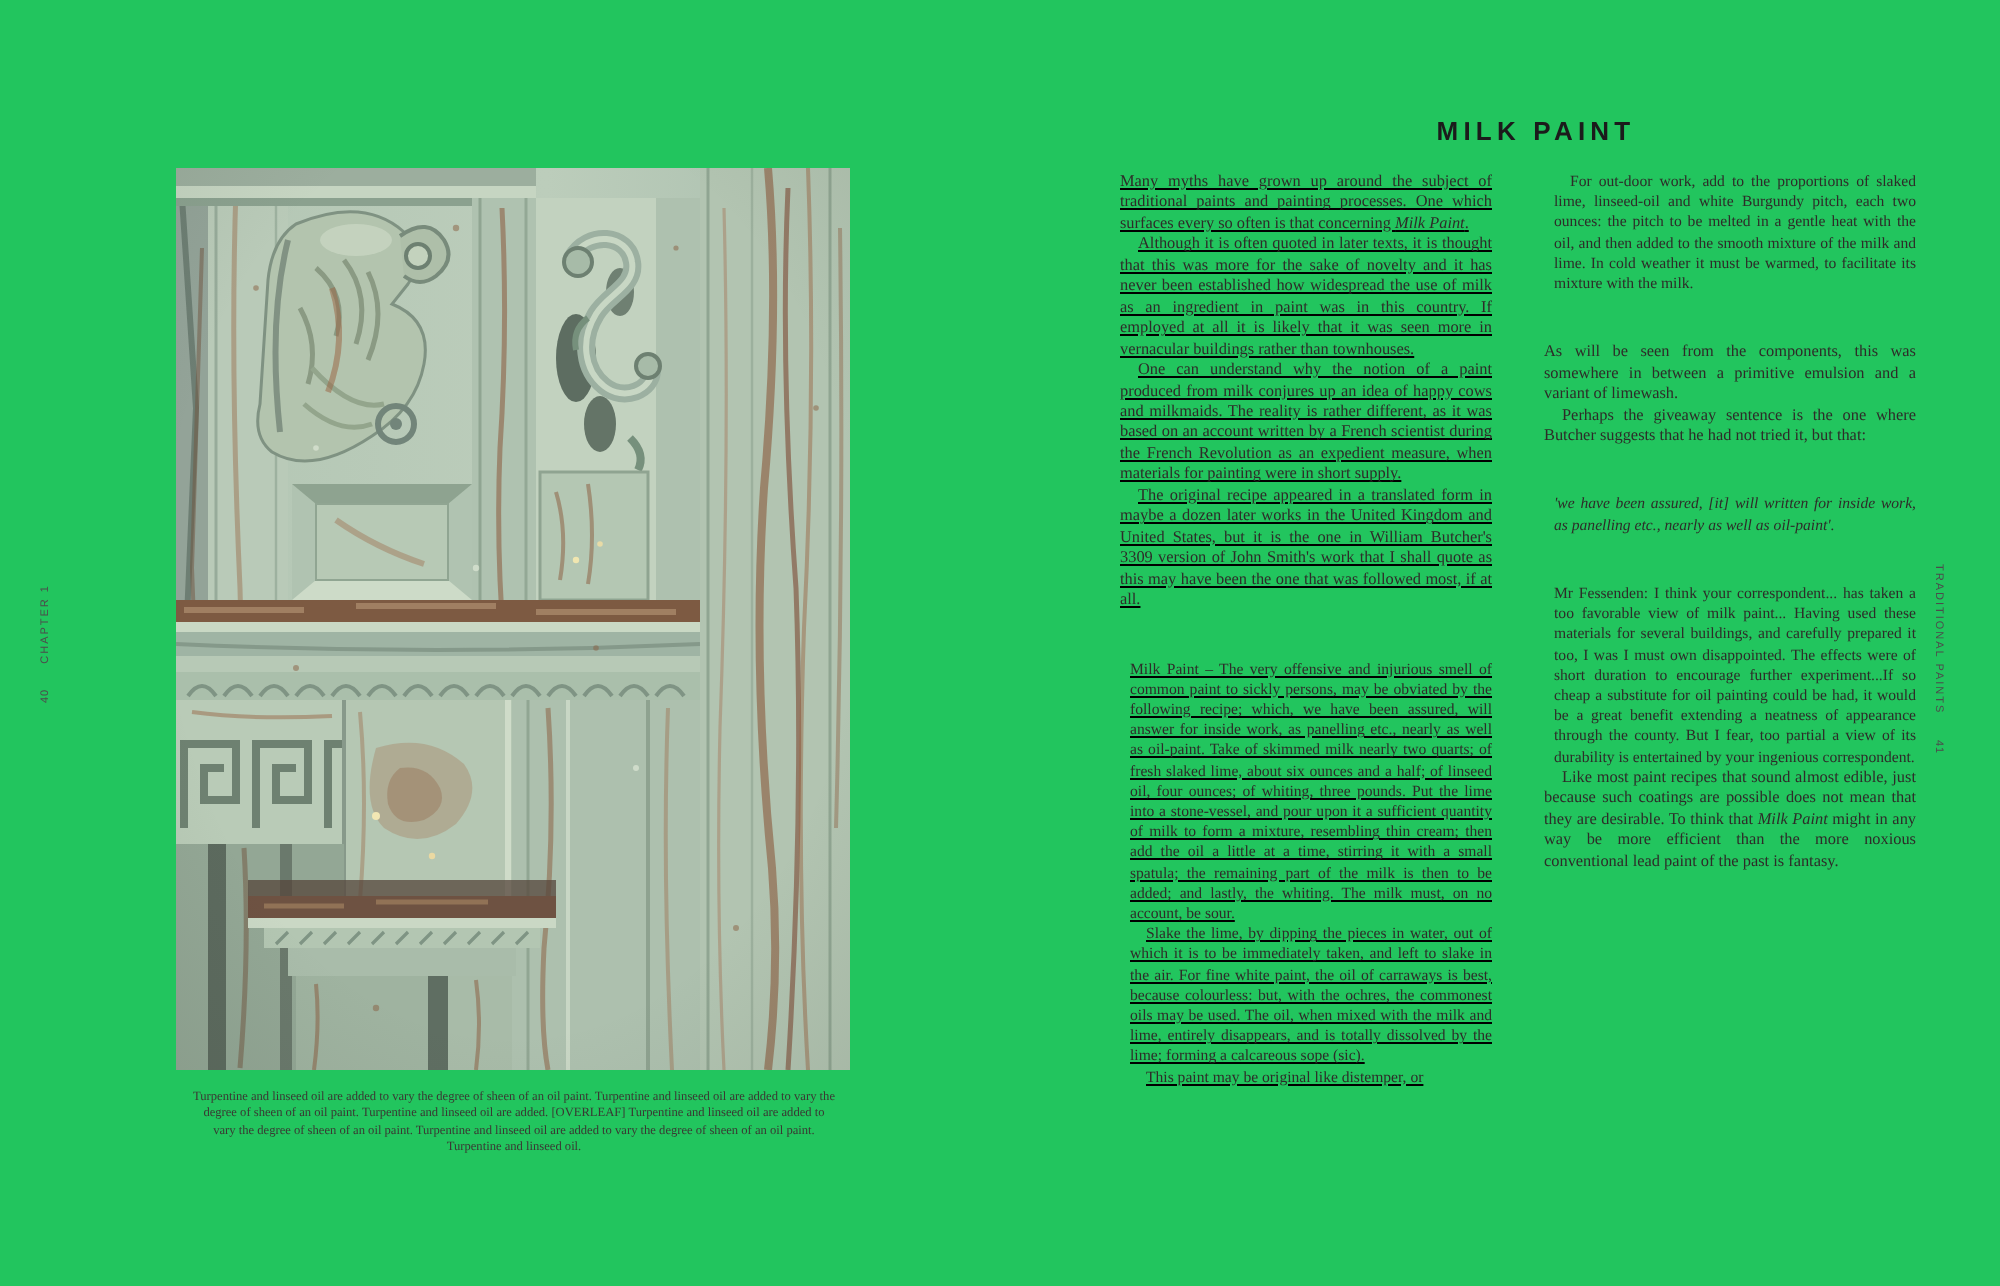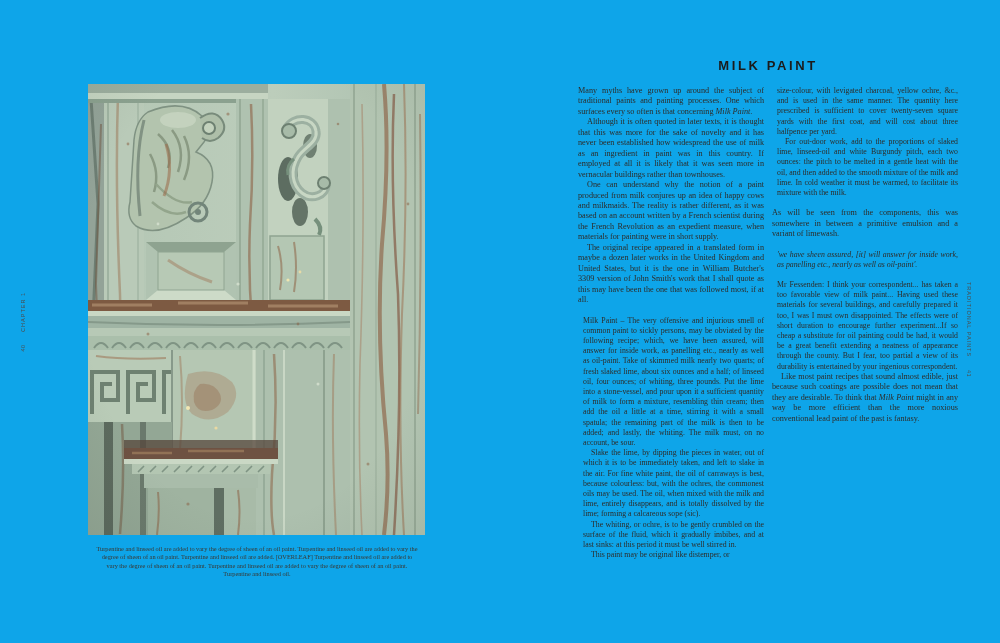--- a/index.html
+++ b/index.html
@@ -1,44 +1,44 @@
 <!DOCTYPE html>
 <html><head>
 <meta charset="utf-8">
 <style>
   html,body{margin:0;padding:0;background:#ffffff;}
-  .spread{position:relative;width:1000px;height:643px;background:#0ea5e9;overflow:hidden;
+  .spread{position:relative;width:1000px;height:643px;background:#22c55e;overflow:hidden;
           font-family:"Liberation Serif",serif;}
   
   .side-label{position:absolute;font-family:"Liberation Sans",sans-serif;font-size:5.5px;
               letter-spacing:1px;color:#4c4c4c;text-transform:uppercase;
               writing-mode:vertical-rl;white-space:nowrap;}
   .side-label.left-side{left:20px;top:292px;transform:rotate(180deg);}
   .side-label.right-side{left:966px;top:282px;}
   .side-num{display:inline-block;margin-top:10px;letter-spacing:.5px;}
   .side-label.left-side .side-num{margin-top:0;margin-bottom:10px;}
   
   .photo{position:absolute;left:88px;top:84px;width:337px;height:451px;}
   .photo svg{display:block;width:100%;height:100%;}
   
   .caption{position:absolute;left:96px;top:545px;width:322px;text-align:center;
            font-size:6.3px;line-height:8.3px;color:#3a3833;}
   
   .page-title{position:absolute;left:578px;top:49px;width:380px;text-align:center;
               font-family:"Liberation Sans",sans-serif;font-weight:bold;font-size:13px;
               letter-spacing:2.6px;color:#1b1b1b;}
   .col{position:absolute;top:86px;width:186px;}
-  .col-left{left:578px;}
+  .col-left{left:560px;text-decoration:underline;}
   .col-right{left:772px;}
   .blk{margin:0;text-align:justify;font-size:8.2px;line-height:10.45px;color:#2e2c29;}
   .blk.indent{text-indent:9px;}
   .blk.quote{font-size:7.8px;line-height:10.2px;padding-left:5px;}
   .blk.quote.indent{text-indent:8px;}
   .blk.italic{font-style:italic;}
-  .blk.gap{margin-top:10px;}
+  .blk.gap{margin-top:24px;}
   .blk em{font-style:italic;}
 </style>
 </head>
 <body>
 
 <div class="spread">
 
   <div class="side-label left-side">
     <span class="side-num">40</span>
     <span>CHAPTER 1</span>
@@ -219,28 +219,27 @@
   <figcaption class="caption">Turpentine and linseed oil are added to vary the degree of sheen of an oil paint. Turpentine and linseed oil are added to vary the degree of sheen of an oil paint. Turpentine and linseed oil are added. [OVERLEAF] Turpentine and linseed oil are added to vary the degree of sheen of an oil paint. Turpentine and linseed oil are added to vary the degree of sheen of an oil paint. Turpentine and linseed oil.</figcaption>
 
   <h1 class="page-title">MILK PAINT</h1>
   <div class="col col-left" id="col-left">
       <p class="blk para">Many myths have grown up around the subject of traditional paints and painting processes. One which surfaces every so often is that concerning <em>Milk Paint</em>.</p>
       <p class="blk para indent">Although it is often quoted in later texts, it is thought that this was more for the sake of novelty and it has never been established how widespread the use of milk as an ingredient in paint was in this country. If employed at all it is likely that it was seen more in vernacular buildings rather than townhouses.</p>
       <p class="blk para indent">One can understand why the notion of a paint produced from milk conjures up an idea of happy cows and milkmaids. The reality is rather different, as it was based on an account written by a French scientist during the French Revolution as an expedient measure, when materials for painting were in short supply.</p>
       <p class="blk para indent">The original recipe appeared in a translated form in maybe a dozen later works in the United Kingdom and United States, but it is the one in William Butcher's 3309 version of John Smith's work that I shall quote as this may have been the one that was followed most, if at all.</p>
       <p class="blk quote gap">Milk Paint – The very offensive and injurious smell of common paint to sickly persons, may be obviated by the following recipe; which, we have been assured, will answer for inside work, as panelling etc., nearly as well as oil-paint. Take of skimmed milk nearly two quarts; of fresh slaked lime, about six ounces and a half; of linseed oil, four ounces; of whiting, three pounds. Put the lime into a stone-vessel, and pour upon it a sufficient quantity of milk to form a mixture, resembling thin cream; then add the oil a little at a time, stirring it with a small spatula; the remaining part of the milk is then to be added; and lastly, the whiting. The milk must, on no account, be sour.</p>
       <p class="blk quote indent">Slake the lime, by dipping the pieces in water, out of which it is to be immediately taken, and left to slake in the air. For fine white paint, the oil of carraways is best, because colourless: but, with the ochres, the commonest oils may be used. The oil, when mixed with the milk and lime, entirely disappears, and is totally dissolved by the lime; forming a calcareous sope (sic).</p>
-      <p class="blk quote indent">The whiting, or ochre, is to be gently crumbled on the surface of the fluid, which it gradually imbibes, and at last sinks: at this period it must be well stirred in.</p>
       <p class="blk quote indent">This paint may be original like distemper, or</p>
     </div>
   <div class="col col-right" id="col-right">
-      <p class="blk quote">size-colour, with levigated charcoal, yellow ochre, &amp;c., and is used in the same manner. The quantity here prescribed is sufficient to cover twenty-seven square yards with the first coat, and will cost about three halfpence per yard.</p>
       <p class="blk quote indent">For out-door work, add to the proportions of slaked lime, linseed-oil and white Burgundy pitch, each two ounces: the pitch to be melted in a gentle heat with the oil, and then added to the smooth mixture of the milk and lime. In cold weather it must be warmed, to facilitate its mixture with the milk.</p>
       <p class="blk para gap">As will be seen from the components, this was somewhere in between a primitive emulsion and a variant of limewash.</p>
-      <p class="blk quote italic gap">'we have sheen assured, [it] will answer for inside work, as panelling etc., nearly as well as oil-paint'.</p>
+      <p class="blk para indent">Perhaps the giveaway sentence is the one where Butcher suggests that he had not tried it, but that:</p>
+      <p class="blk quote italic gap">'we have been assured, [it] will written for inside work, as panelling etc., nearly as well as oil-paint'.</p>
       <p class="blk quote gap">Mr Fessenden: I think your correspondent... has taken a too favorable view of milk paint... Having used these materials for several buildings, and carefully prepared it too, I was I must own disappointed. The effects were of short duration to encourage further experiment...If so cheap a substitute for oil painting could be had, it would be a great benefit extending a neatness of appearance through the county. But I fear, too partial a view of its durability is entertained by your ingenious correspondent.</p>
       <p class="blk para indent">Like most paint recipes that sound almost edible, just because such coatings are possible does not mean that they are desirable. To think that <em>Milk Paint</em> might in any way be more efficient than the more noxious conventional lead paint of the past is fantasy.</p>
     </div>
 
   <div class="side-label right-side">
     <span>TRADITIONAL PAINTS</span>
     <span class="side-num">41</span>
   </div>
 
 </div>

